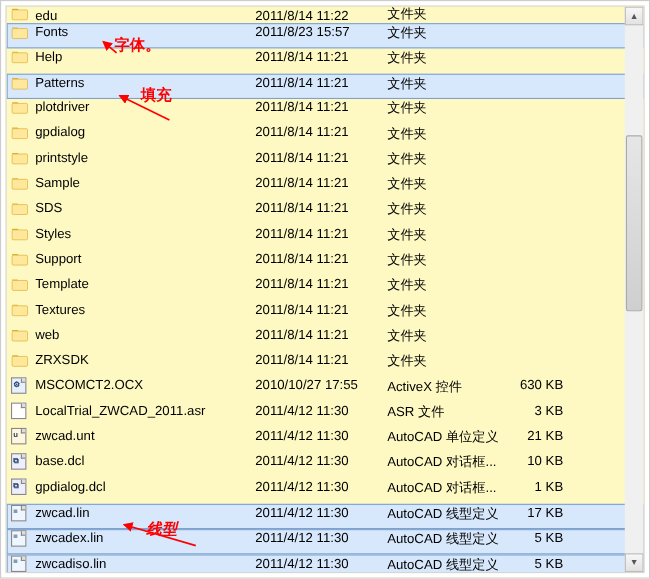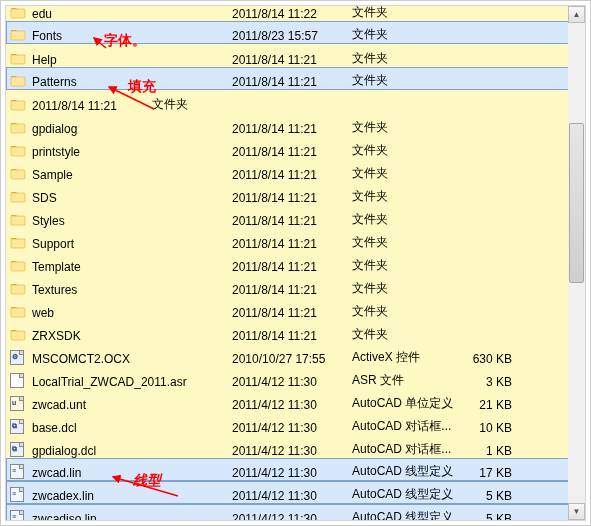--- a/index.html
+++ b/index.html
@@ -1,19 +1,19 @@
 <!DOCTYPE html>
 <html><head>
 <meta charset="utf-8">
 <style>
   *{box-sizing:border-box;margin:0;padding:0;}
   body{font-family:"Microsoft YaHei","Segoe UI",Tahoma,sans-serif;font-size:12px;color:#000;background:#fff;width:591px;height:526px;position:relative;border:1px solid #ccc;padding:4px;}
   .pane{position:relative;width:100%;height:100%;background:#fef9c3;border:1px solid #d6d6d6;overflow:hidden;}
   .rows{position:relative;}
-  .row{display:flex;align-items:flex-end;height:23px;padding-left:4px;cursor:default;position:relative;}
+  .row{display:flex;align-items:flex-start;height:23px;padding-left:4px;cursor:default;position:relative;}
   .row.selected{background:#d7e8fc;border:1px solid #7da2ce;height:23px;padding-left:3px;}
   .icon{width:16px;height:16px;margin-right:6px;flex:0 0 16px;}
   .name{flex:0 0 200px;white-space:nowrap;overflow:hidden;}
   .date{flex:0 0 120px;white-space:nowrap;overflow:hidden;color:#000;}
   .type{flex:0 0 110px;white-space:nowrap;overflow:hidden;}
   .size{flex:0 0 56px;text-align:right;white-space:nowrap;overflow:hidden;padding-right:6px;}
   .scrollbar{position:absolute;top:0;right:0;width:17px;height:100%;background:#f0f0f0;}
   .sb-btn{width:17px;height:17px;background:linear-gradient(#f7f7f7,#e2e2e2);border:1px solid #bcbcbc;display:flex;align-items:center;justify-content:center;font-size:8px;color:#555;}
   .sb-track{position:absolute;top:17px;bottom:17px;left:0;right:0;}
   .sb-thumb{position:absolute;left:1px;right:1px;top:100px;height:160px;background:linear-gradient(#e6e6e6,#cfcfcf);border:1px solid #a9a9a9;border-radius:2px;}
@@ -69,20 +69,21 @@
         <span class="name">Patterns</span>
         <span class="date">2011/8/14 11:21</span>
         <span class="type">文件夹</span>
         <span class="size"></span>
       </div>
       <div class="row">
         <span class="icon folder-icon"><svg viewBox="0 0 16 16">
             <path class="tab" d="M1 3 h5 l1 1 h-6 z"></path>
             <rect class="body" x="1" y="4" width="14" height="9" rx="1"></rect>
           </svg></span>
+        <span class="name">plotdriver</span>
         <span class="date">2011/8/14 11:21</span>
         <span class="type">文件夹</span>
         <span class="size"></span>
       </div>
       <div class="row">
         <span class="icon folder-icon"><svg viewBox="0 0 16 16">
             <path class="tab" d="M1 3 h5 l1 1 h-6 z"></path>
             <rect class="body" x="1" y="4" width="14" height="9" rx="1"></rect>
           </svg></span>
         <span class="name">gpdialog</span>

